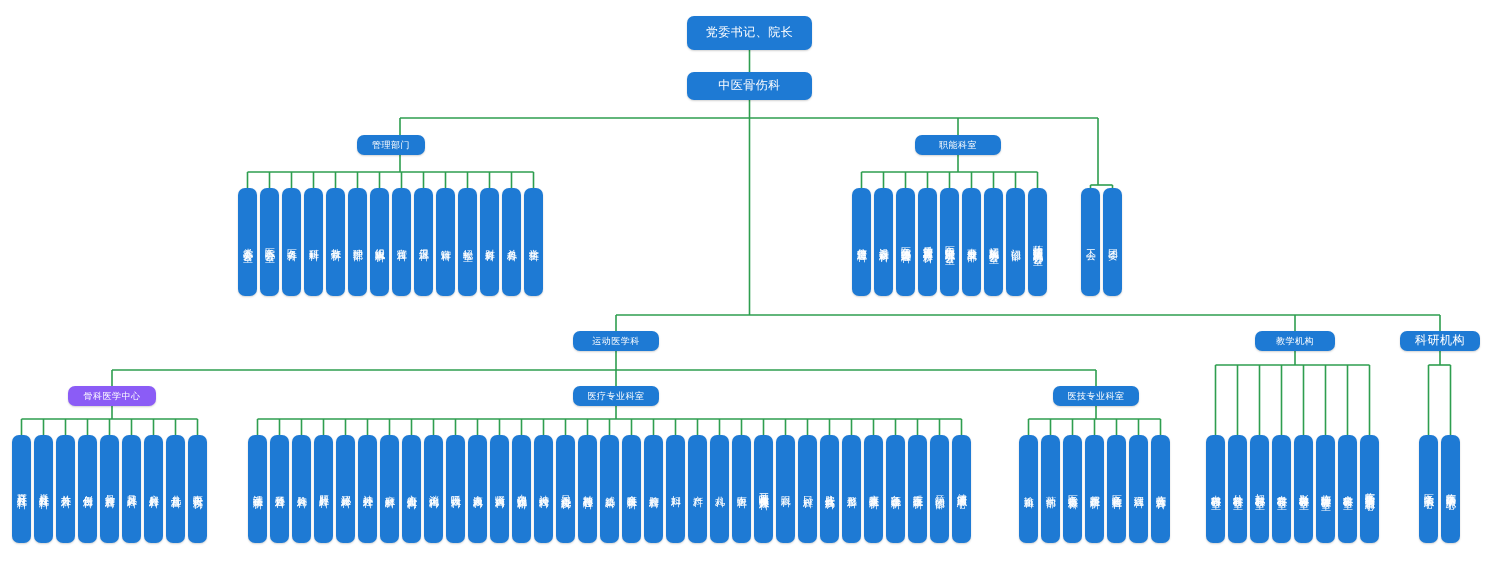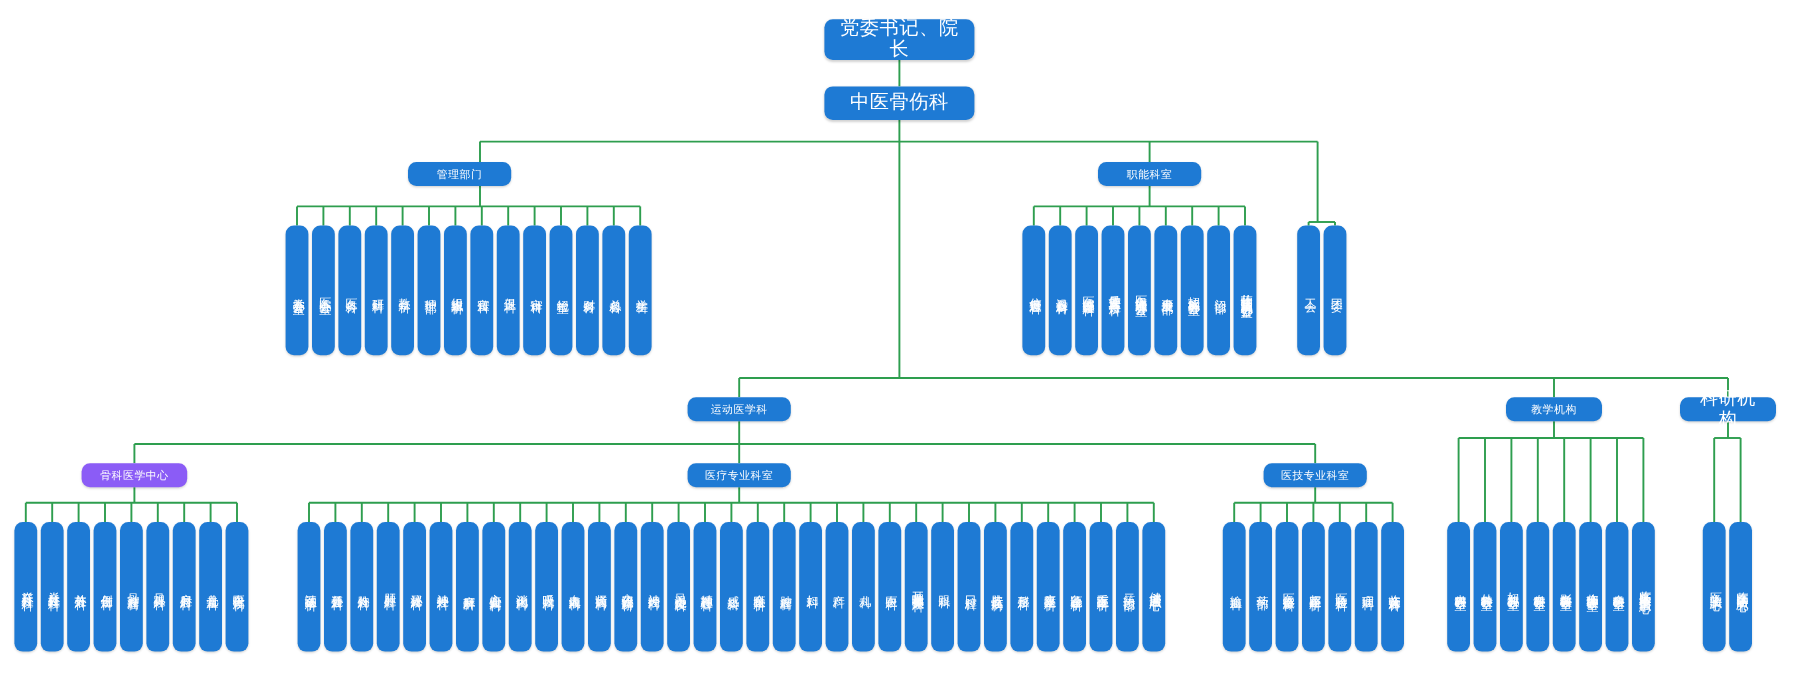--- a/index.html
+++ b/index.html
@@ -30,21 +30,21 @@
     font-size:11px;
     letter-spacing:1px;
   }
   .node.v .vtext{
     writing-mode:vertical-rl;
     text-orientation:upright;
     white-space:nowrap;
     letter-spacing:1px;
     line-height:1;
   }
-  .node.root{font-size:16px;font-weight:normal;}
+  .node.root{font-size:12px;font-weight:normal;}
 </style>
 </head>
 <body>
 
 <div id="chart">
   <svg class="lines" id="connectors" xmlns="http://www.w3.org/2000/svg">
       <line x1="749.5" y1="50" x2="749.5" y2="72" stroke="#2e9e4f" stroke-width="1.6"></line>
       <line x1="749.5" y1="100" x2="749.5" y2="315" stroke="#2e9e4f" stroke-width="1.6"></line>
       <line x1="400" y1="118" x2="1098" y2="118" stroke="#2e9e4f" stroke-width="1.6"></line>
       <line x1="400" y1="118" x2="400" y2="135" stroke="#2e9e4f" stroke-width="1.6"></line>
@@ -160,21 +160,21 @@
       <line x1="1450.5" y1="365" x2="1450.5" y2="435" stroke="#2e9e4f" stroke-width="1.6"></line>
       <line x1="1440" y1="351" x2="1440" y2="365" stroke="#2e9e4f" stroke-width="1.6"></line>
     </svg>
   <div id="nodes">
       <div class="node h root" style="left: 687px; top: 16px; width: 125px; height: 34px; background: rgb(30, 122, 212); color: rgb(255, 255, 255);">
         <span>党委书记、院长</span>
       </div>
       <div class="node h root" style="left: 687px; top: 72px; width: 125px; height: 28px; background: rgb(30, 122, 212); color: rgb(255, 255, 255);">
         <span>中医骨伤科</span>
       </div>
-      <div class="node h" style="left: 340px; top: 135px; width: 86px; height: 20px; background: rgb(30, 122, 212); color: rgb(255, 255, 255); font-size: 9px;">
+      <div class="node h" style="left: 357px; top: 135px; width: 68px; height: 20px; background: rgb(30, 122, 212); color: rgb(255, 255, 255); font-size: 9px;">
         <span>管理部门</span>
       </div>
       <div class="node h" style="left: 915px; top: 135px; width: 86px; height: 20px; background: rgb(30, 122, 212); color: rgb(255, 255, 255); font-size: 9px;">
         <span>职能科室</span>
       </div>
       <div class="node v" style="left: 238px; top: 188px; width: 19px; height: 108px; background: rgb(30, 122, 212); color: rgb(255, 255, 255); font-size: 10px;">
         <span class="vtext">党委办公室</span>
       </div>
       <div class="node v" style="left: 260px; top: 188px; width: 19px; height: 108px; background: rgb(30, 122, 212); color: rgb(255, 255, 255); font-size: 10px;">
         <span class="vtext">医院办公室</span>
@@ -247,21 +247,21 @@
       </div>
       <div class="node v" style="left: 1103px; top: 188px; width: 19px; height: 108px; background: rgb(30, 122, 212); color: rgb(255, 255, 255); font-size: 10px;">
         <span class="vtext">团委</span>
       </div>
       <div class="node h" style="left: 573px; top: 331px; width: 86px; height: 20px; background: rgb(30, 122, 212); color: rgb(255, 255, 255); font-size: 9px;">
         <span>运动医学科</span>
       </div>
       <div class="node h" style="left: 1255px; top: 331px; width: 80px; height: 20px; background: rgb(30, 122, 212); color: rgb(255, 255, 255); font-size: 9px;">
         <span>教学机构</span>
       </div>
-      <div class="node h" style="left: 1400px; top: 331px; width: 80px; height: 20px; background: rgb(30, 122, 212); color: rgb(255, 255, 255); font-size: 15px;">
+      <div class="node h" style="left: 1400px; top: 331px; width: 80px; height: 20px; background: rgb(30, 122, 212); color: rgb(255, 255, 255); font-size: 12px;">
         <span>科研机构</span>
       </div>
       <div class="node h" style="left: 68px; top: 386px; width: 88px; height: 20px; background: #8b5cf6; color: rgb(255, 255, 255); font-size: 9px;">
         <span>骨科医学中心</span>
       </div>
       <div class="node h" style="left: 573px; top: 386px; width: 86px; height: 20px; background: rgb(30, 122, 212); color: rgb(255, 255, 255); font-size: 9px;">
         <span>医疗专业科室</span>
       </div>
       <div class="node h" style="left: 1053px; top: 386px; width: 86px; height: 20px; background: rgb(30, 122, 212); color: rgb(255, 255, 255); font-size: 9px;">
         <span>医技专业科室</span>

